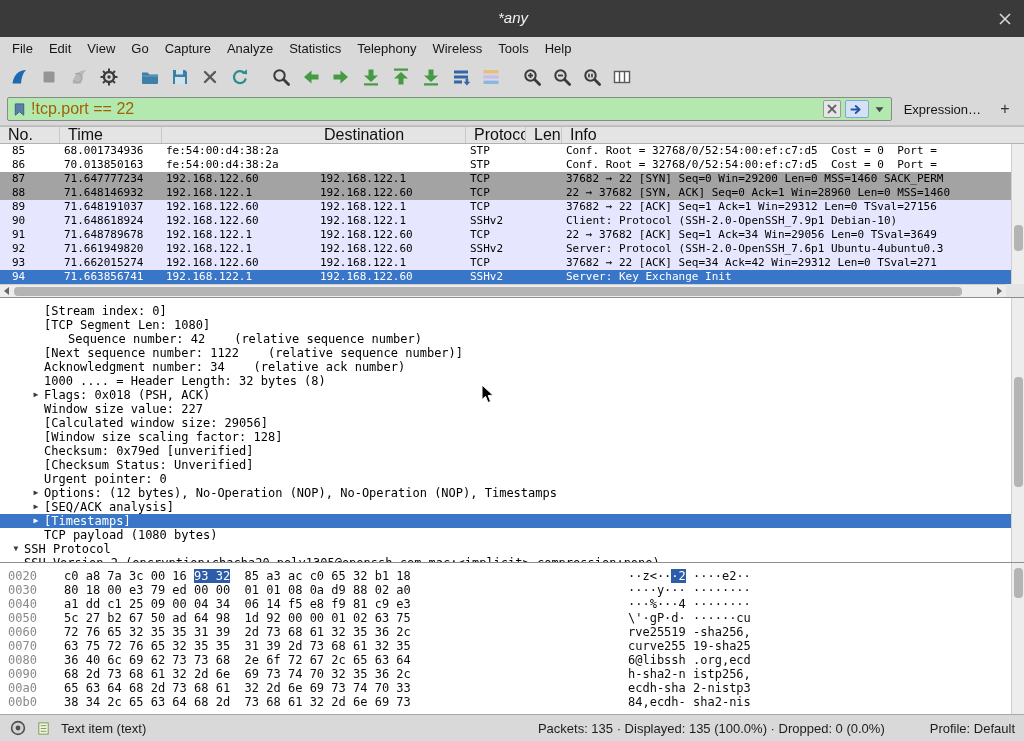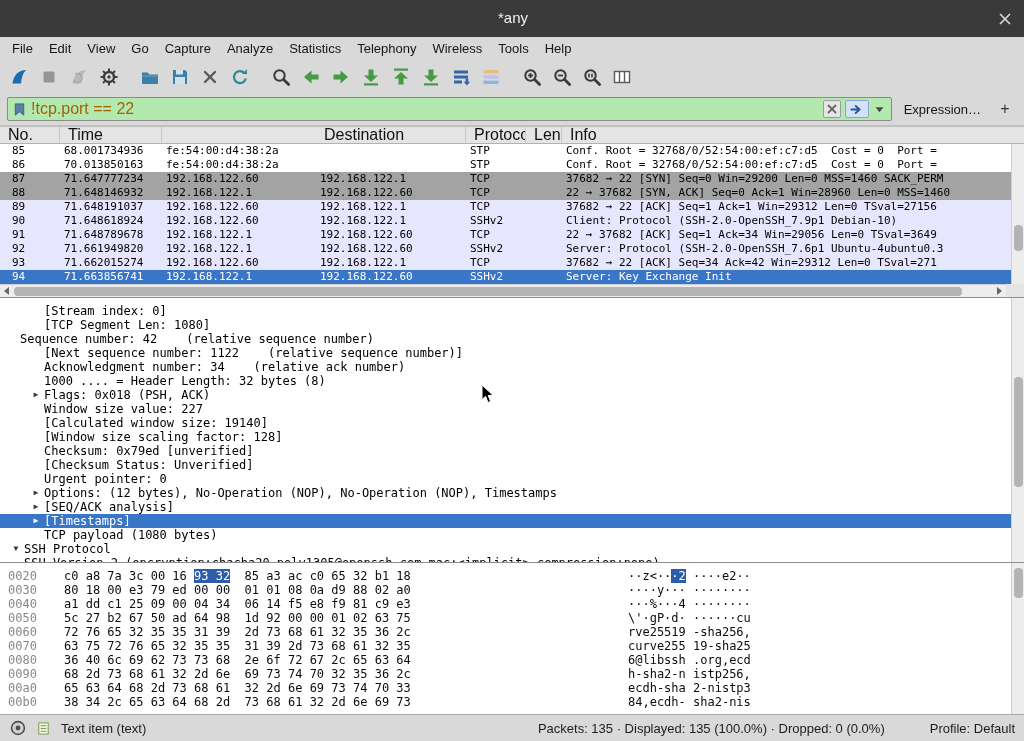--- a/index.html
+++ b/index.html
@@ -3,21 +3,21 @@
 <meta charset="utf-8">
 <style>
   * { margin:0; padding:0; box-sizing:border-box; }
   html,body { width:1024px; height:741px; }
   body { position:relative; overflow:hidden; background:#d9d9d9;
          font-family:"Liberation Sans", sans-serif; }
 
   
   .titlebar { position:absolute; top:0; left:0; width:1024px; height:37px; background:#3a3a3a; }
   .titlebar .title { position:absolute; left:2px; right:0; top:9px; text-align:center;
-                     font-size:15px; color:#f1f1f1; }
+                     font-size:15px; color:#f1f1f1;font-style:italic; }
   .titlebar .close { position:absolute; right:6px; top:6px; width:26px; height:26px;
                      display:flex; align-items:center; justify-content:center; }
 
   
   .menubar { position:absolute; top:37px; left:0; width:1024px; height:23px;
              display:flex; align-items:center; padding-left:4px; }
   .menu-item { font-size:13px; color:#161616; padding:2px 8px; }
 
   
   .toolbar { position:absolute; top:60px; left:0; width:1024px; height:33px;
@@ -349,27 +349,27 @@
   <div class="h-thumb"></div>
   <span class="h-arrow right">
       <span class="tri-r"></span>
     </span>
 </div>
 <div class="scroll-corner"></div>
 
 <div class="details" id="details-lines">
     <div class="det-line" style="padding-left: 44px;"><span class="det-text">[Stream index: 0]</span></div>
     <div class="det-line" style="padding-left: 44px;"><span class="det-text">[TCP Segment Len: 1080]</span></div>
-    <div class="det-line" style="padding-left: 20px;"><span class="det-text">Sequence number: 42    (relative sequence number)</span></div>
+    <div class="det-line" style="padding-left: 68px;"><span class="det-text">Sequence number: 42    (relative sequence number)</span></div>
     <div class="det-line" style="padding-left: 44px;"><span class="det-text">[Next sequence number: 1122    (relative sequence number)]</span></div>
     <div class="det-line" style="padding-left: 44px;"><span class="det-text">Acknowledgment number: 34    (relative ack number)</span></div>
     <div class="det-line" style="padding-left: 44px;"><span class="det-text">1000 .... = Header Length: 32 bytes (8)</span></div>
     <div class="det-line" style="padding-left: 44px;"><span class="expander" style="left: 28px;">▶</span><span class="det-text">Flags: 0x018 (PSH, ACK)</span></div>
     <div class="det-line" style="padding-left: 44px;"><span class="det-text">Window size value: 227</span></div>
-    <div class="det-line" style="padding-left: 44px;"><span class="det-text">[Calculated window size: 19140]</span></div>
+    <div class="det-line" style="padding-left: 44px;"><span class="det-text">[Calculated window size: 29056]</span></div>
     <div class="det-line" style="padding-left: 44px;"><span class="det-text">[Window size scaling factor: 128]</span></div>
     <div class="det-line" style="padding-left: 44px;"><span class="det-text">Checksum: 0x79ed [unverified]</span></div>
     <div class="det-line" style="padding-left: 44px;"><span class="det-text">[Checksum Status: Unverified]</span></div>
     <div class="det-line" style="padding-left: 44px;"><span class="det-text">Urgent pointer: 0</span></div>
     <div class="det-line" style="padding-left: 44px;"><span class="expander" style="left: 28px;">▶</span><span class="det-text">Options: (12 bytes), No-Operation (NOP), No-Operation (NOP), Timestamps</span></div>
     <div class="det-line" style="padding-left: 44px;"><span class="expander" style="left: 28px;">▶</span><span class="det-text">[SEQ/ACK analysis]</span></div>
     <div class="det-line sel" style="padding-left: 44px;"><span class="expander" style="left: 28px;">▶</span><span class="det-text">[Timestamps]</span></div>
     <div class="det-line" style="padding-left: 44px;"><span class="det-text">TCP payload (1080 bytes)</span></div>
     <div class="det-line" style="padding-left: 24px;"><span class="expander" style="left: 8px;">▼</span><span class="det-text">SSH Protocol</span></div>
     <div class="det-line" style="padding-left: 24px;"><span class="det-text">SSH Version 2 (encryption:chacha20-poly1305@openssh.com mac:&lt;implicit&gt; compression:none)</span></div>

